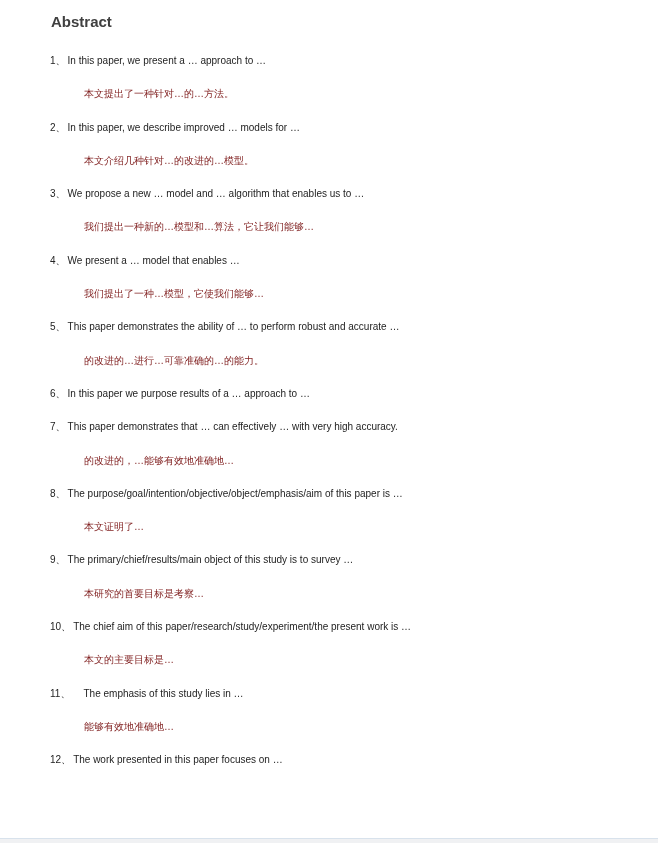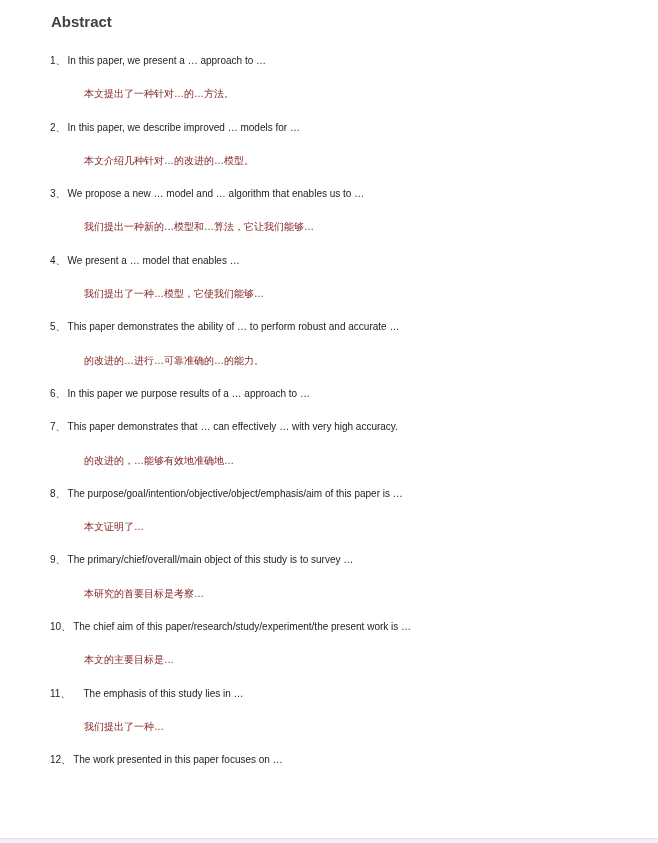--- a/index.html
+++ b/index.html
@@ -87,27 +87,27 @@
   <p class="line zh">的改进的…进行…可靠准确的…的能力。</p>
 
   <p class="line en"><span class="num">6、</span><span>In this paper we purpose results of a … approach to …</span></p>
 
   <p class="line en"><span class="num">7、</span><span>This paper demonstrates that … can effectively … with very high accuracy.</span></p>
   <p class="line zh">的改进的，…能够有效地准确地…</p>
 
   <p class="line en"><span class="num">8、</span><span>The purpose/goal/intention/objective/object/emphasis/aim of this paper is …</span></p>
   <p class="line zh">本文证明了…</p>
 
-  <p class="line en"><span class="num">9、</span><span>The primary/chief/overall/main object of this study is to survey …</span></p>
+  <p class="line en"><span class="num">9、</span><span>The primary/chief/results/main object of this study is to survey …</span></p>
   <p class="line zh">本研究的首要目标是考察…</p>
 
   <p class="line en"><span class="num">10、</span><span>The chief aim of this paper/research/study/experiment/the present work is …</span></p>
   <p class="line zh">本文的主要目标是…</p>
 
   <p class="line en"><span class="num">11、</span><span>    The emphasis of this study lies in …</span></p>
-  <p class="line zh">我们提出了一种…</p>
+  <p class="line zh">能够有效地准确地…</p>
 
   <p class="line en"><span class="num">12、</span><span>The work presented in this paper focuses on …</span></p>
 
 </div>
 </div>
 
 <div class="bottom-strip"></div>
 
 </body></html>

